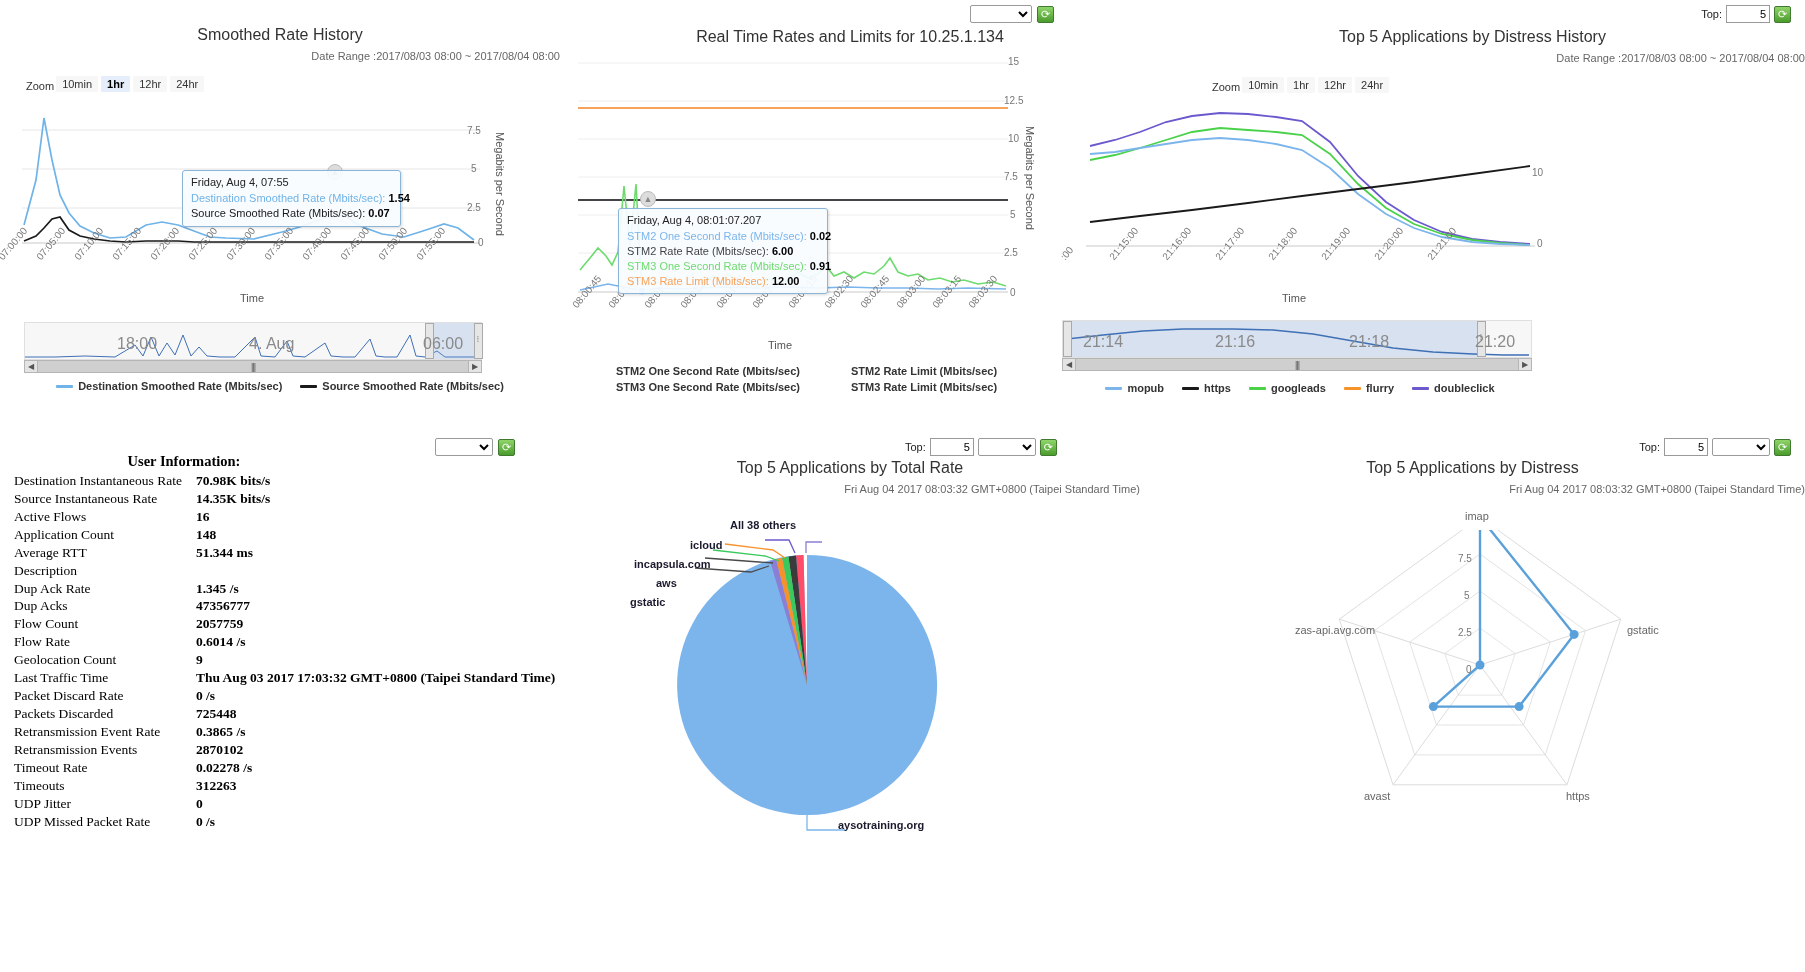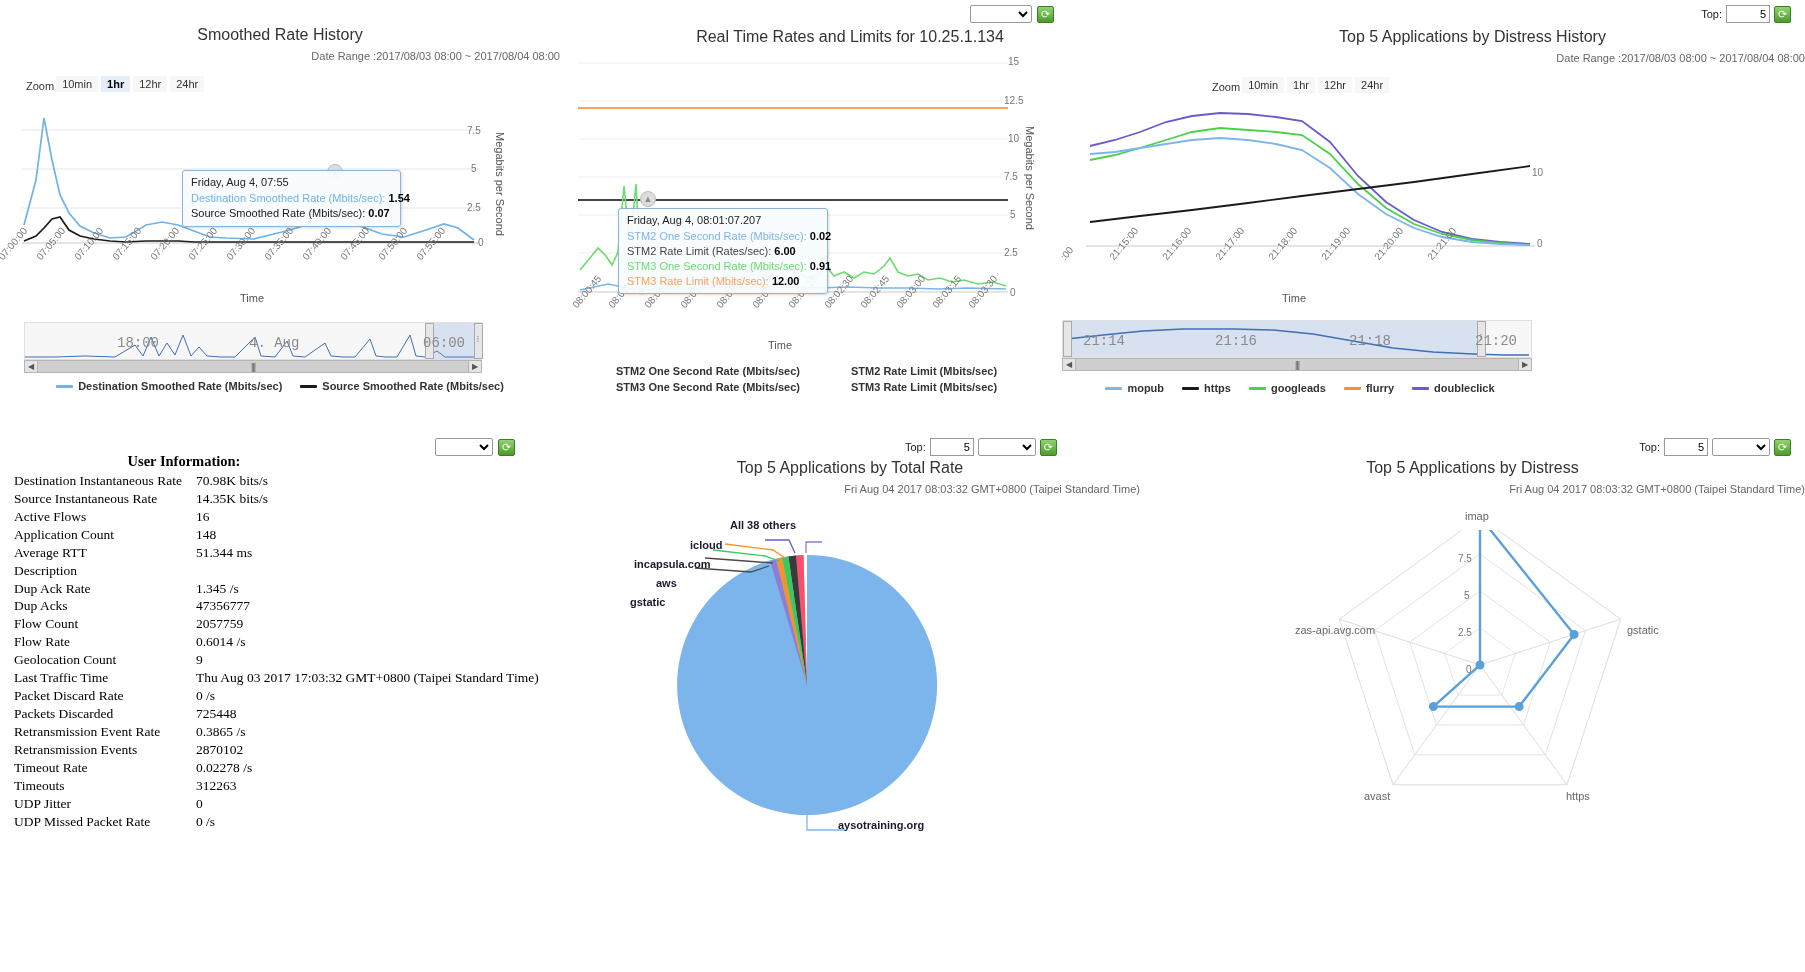--- a/index.html
+++ b/index.html
@@ -87,38 +87,38 @@
 
   
   .navigator {
     position: absolute; background: #f7f7f7; border: 1px solid #e0e0e0;
   }
   .nav-mask { position: absolute; background: rgba(120,160,220,0.25); top:0; bottom:0; }
   .nav-handle {
     position: absolute; width: 9px; top: 0; bottom: 0;
     background: #e6e6e6; border: 1px solid #aaa;
   }
-  .nav-ticklbl { position: absolute; font-size: 14px; color: #8a8a8a; font-family: Liberation Mono, monospace; }
+  .nav-ticklbl { position: absolute; font-size: 16px; color: #8a8a8a; }
   .scrollbar {
     position: absolute; height: 13px; background: #cfcfcf;
     border: 1px solid #b5b5b5; display: flex; align-items: center;
   }
   .sb-arrow {
     width: 13px; height: 11px; background: #e4e4e4; border-right: 1px solid #b5b5b5;
     font-size: 8px; color: #555; display: flex; align-items: center; justify-content: center;
   }
   .sb-grip { position: absolute; font-size: 9px; color: #555; letter-spacing: -1px; }
 
   
   .user-info { position: absolute; font-family: "Liberation Serif", serif; }
   .ui-title { text-align: center; font-weight: bold; font-size: 14.5px; color: #000; margin-bottom: 2px; }
   table.ui-table { border-collapse: collapse; font-size: 13.5px; color: #000; }
   table.ui-table td { padding: 1px 0; vertical-align: top; line-height: 1.18; }
   table.ui-table td.k { padding-right: 14px; white-space: nowrap; }
-  table.ui-table td.v { font-weight: normal; white-space: nowrap; }
+  table.ui-table td.v { font-weight: bold; white-space: nowrap; }
 
   
   .pie-label {
     position: absolute; font-size: 11px; font-weight: bold; color: #1a1a2e;
     white-space: nowrap;
   }
   
   .radar-cat { position: absolute; font-size: 11px; color: #666; white-space: nowrap; }
   .radar-tick { position: absolute; font-size: 10px; color: #777; }
 </style>
@@ -267,21 +267,21 @@
     <div class="axis-title" style="left:208px; top:339px;">Time</div>
 
     <div class="tt-caret" style="left:80px; top:191px;">▲</div>
     <div class="tooltip" style="left:58px; top:208px; width:210px;">
       <div class="tt-date">Friday, Aug 4, 08:01:07.207</div>
       <div class="tt-row" style="color:#7cb5ec;">
         <span>STM2 One Second Rate (Mbits/sec):</span>
         <b>0.02</b>
       </div>
       <div class="tt-row" style="color:#434348;">
-        <span>STM2 Rate Limit (Rates/sec):</span>
+        <span>STM2 Rate Rate (Mbits/sec):</span>
         <b>6.00</b>
       </div>
       <div class="tt-row" style="color:#6ddb6d;">
         <span>STM3 One Second Rate (Mbits/sec):</span>
         <b>0.91</b>
       </div>
       <div class="tt-row" style="color:#f7a35c;">
         <span>STM3 Rate Limit (Mbits/sec):</span>
         <b>12.00</b>
       </div>

